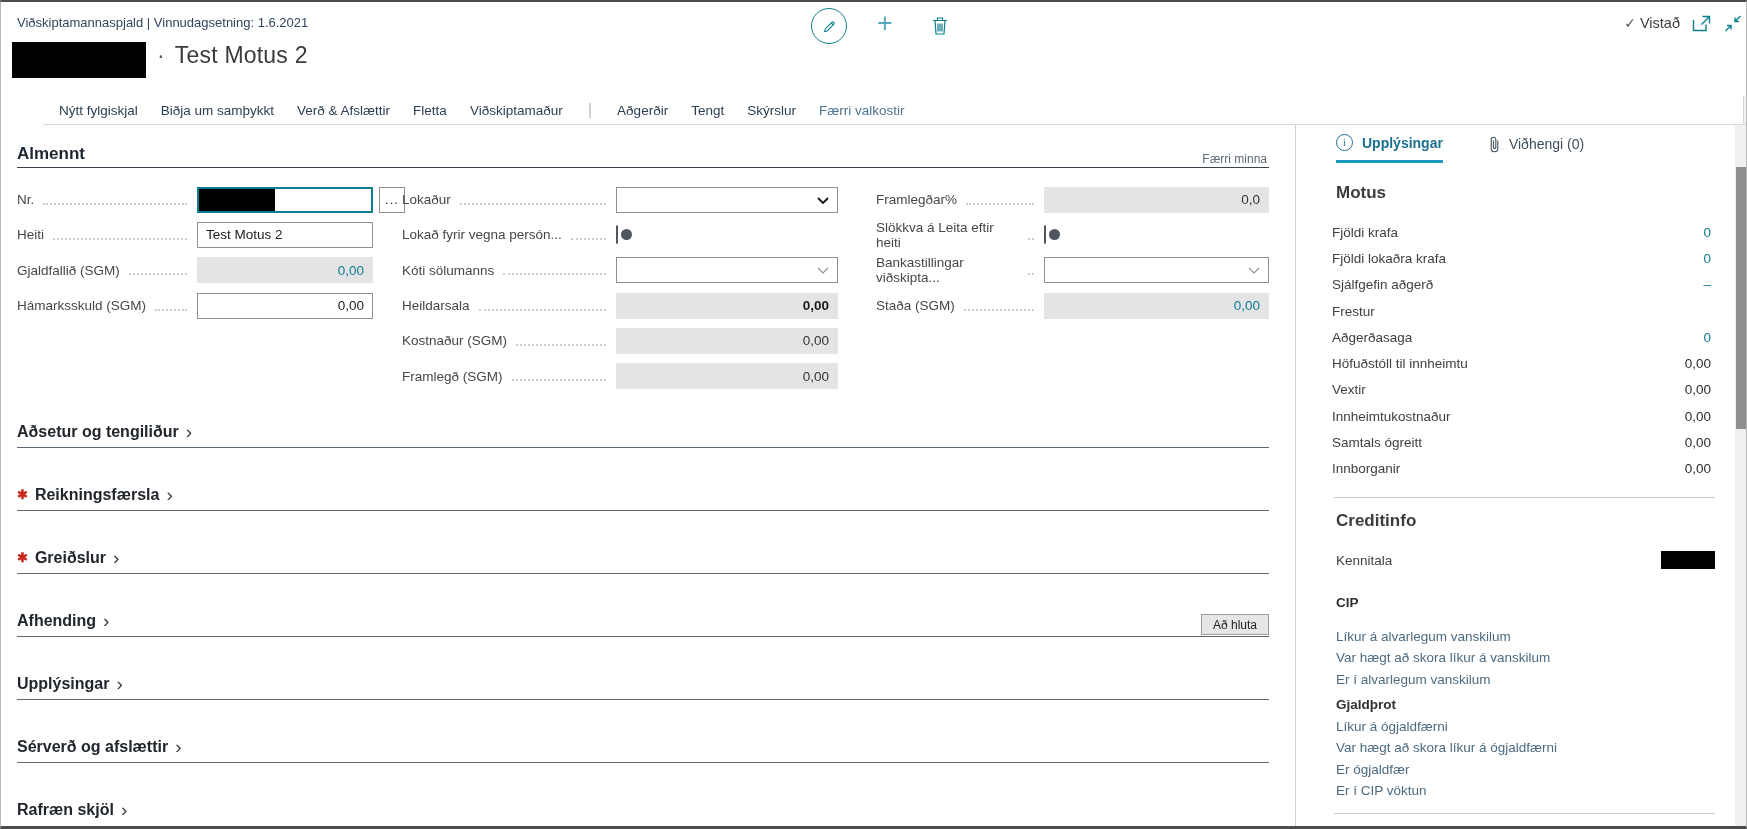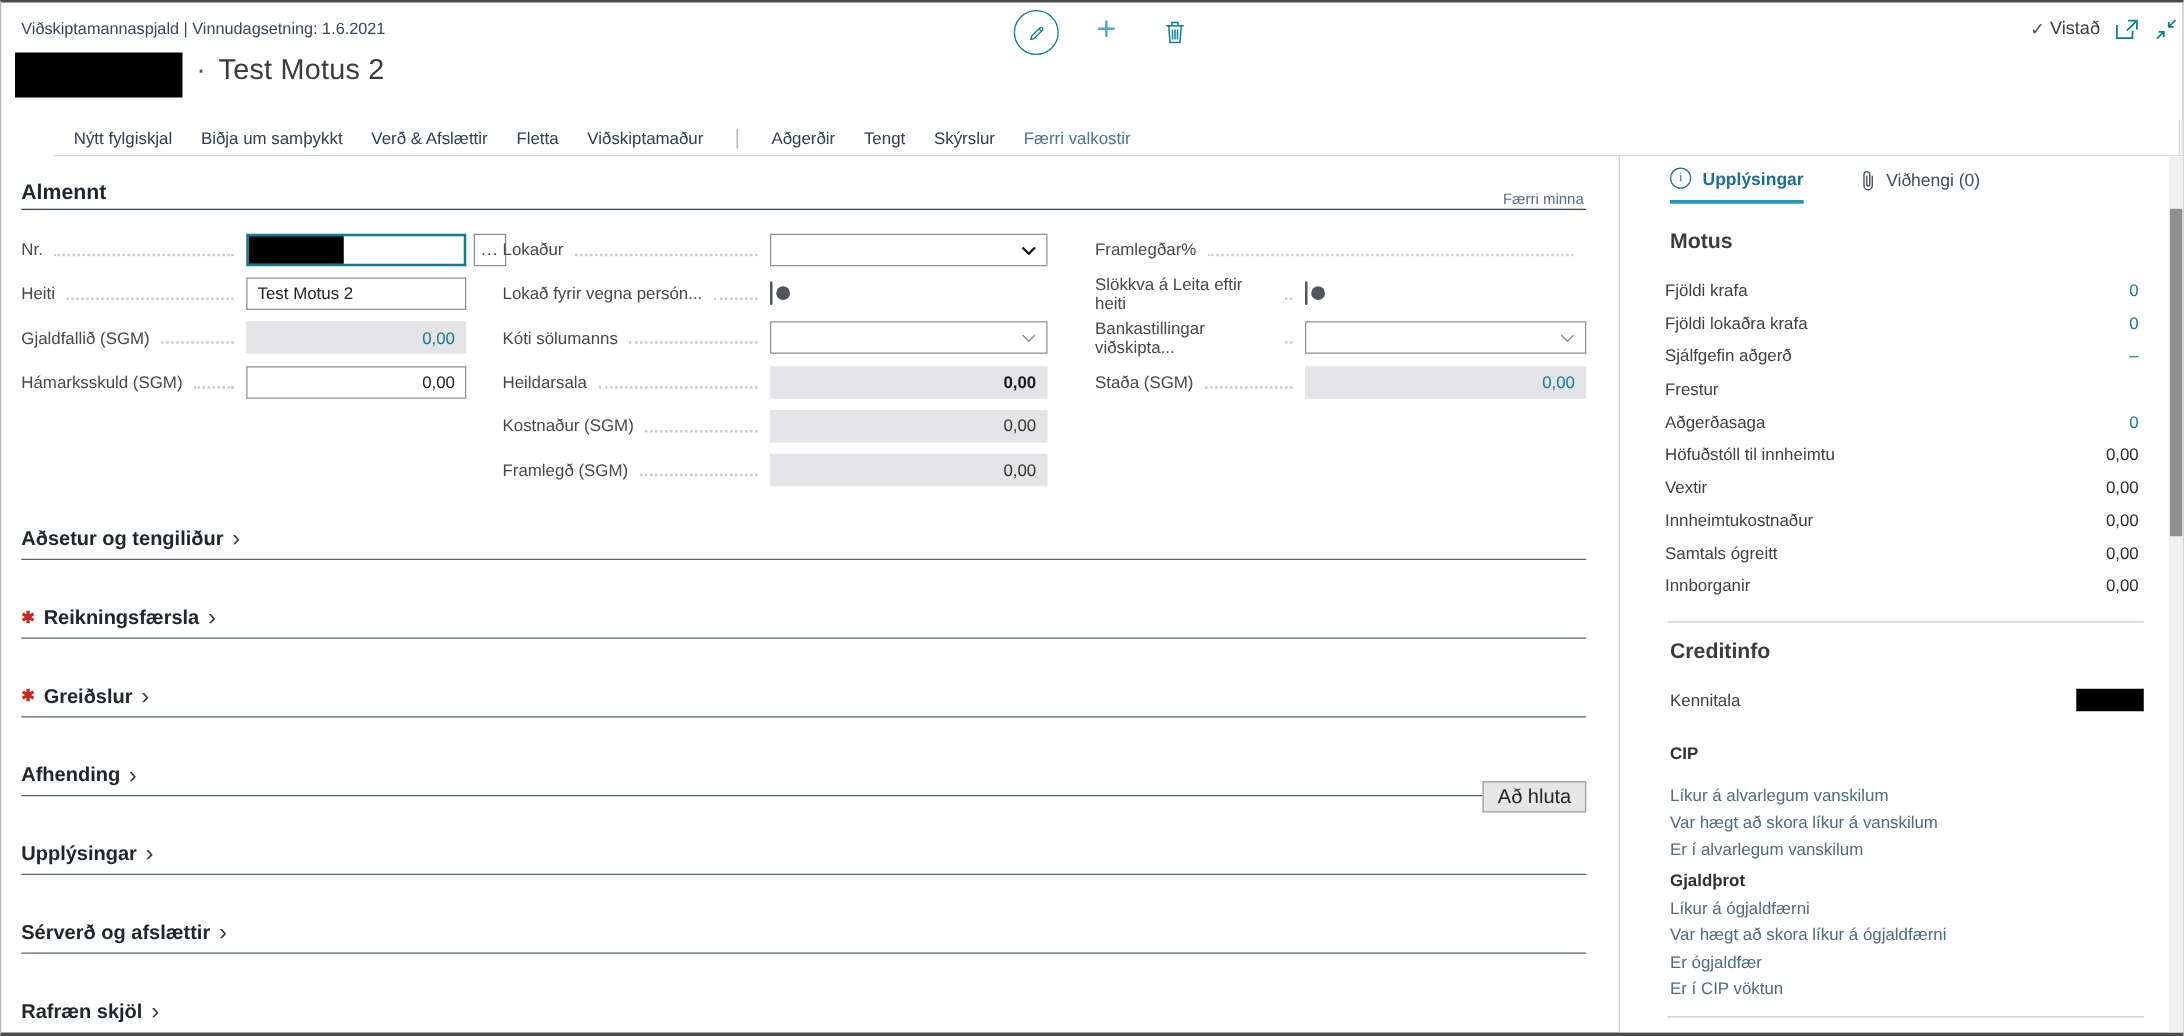--- a/index.html
+++ b/index.html
@@ -57,21 +57,21 @@
   .redact-nr{position:absolute;left:2px;top:2px;width:76px;height:22px;}
   .ellipsis-btn{position:absolute;left:182px;top:0;width:26px;height:26px;border:1px solid #8f8f8f;background:#fff;display:flex;align-items:center;justify-content:center;font-size:13px;letter-spacing:1px;color:#333;box-sizing:border-box;}
   .toggle{width:40px;height:19px;border:1px solid #50565e;border-radius:10px;position:relative;background:#fff;box-sizing:border-box;}
   .toggle .knob{position:absolute;left:4px;top:3px;width:11px;height:11px;border-radius:50%;background:#50565e;}
   
   .fast-section{position:absolute;left:16px;width:1252px;height:27px;border-bottom:1px solid #5b6773;}
   .fast-section.noline{border-bottom:none;}
   .fast-title{font-size:16px;font-weight:700;color:#20262c;display:inline-flex;align-items:baseline;}
   .req{color:#c8281e;font-size:13px;margin-right:7px;position:relative;top:-1px;}
   .chevR{font-size:19px;font-weight:400;color:#3c3c3c;margin-left:7px;position:relative;top:1px;}
-  .section-badge{position:absolute;right:0;top:16px;background:#e6e6e6;border:1px solid #9d9d9d;color:#252525;font-size:16px;padding:2.5px 11px;}
+  .section-badge{position:absolute;right:0;top:5px;background:#e6e6e6;border:1px solid #9d9d9d;color:#252525;font-size:12px;padding:2.5px 11px;}
   
   .factbox{position:absolute;left:1294px;top:123px;width:451px;height:701px;border-left:1px solid #d0d0d0;background:#fff;}
   .fb-tabs{position:absolute;left:40px;top:9px;display:flex;gap:46px;font-size:14px;}
   .fb-tab{display:flex;align-items:center;gap:9px;color:#3f4e5c;padding-bottom:9px;}
   .fb-tab.active{color:#1b6f8f;font-weight:700;border-bottom:3px solid #1b9cbe;}
   .fb-icirc{width:15px;height:15px;border:1.4px solid #1b6f8f;border-radius:50%;font-size:10px;display:flex;align-items:center;justify-content:center;font-family:"Liberation Serif",serif;font-weight:400;}
   .fb-heading{position:absolute;left:40px;font-size:17px;font-weight:700;color:#3c3c3c;text-align:right;}
   .fb-rows{position:absolute;left:36px;top:94px;width:379px;}
   .fb-row{height:26.3px;display:flex;justify-content:space-between;align-items:center;font-size:13.5px;color:#3f3f3f;}
   .fb-row .val{color:#2c2c2c;}
@@ -268,20 +268,25 @@
         </span>
     </div>
   </div>
 
   <div class="fcol c3">
     <div class="frow">
       <span class="flabel">
           <span>Framlegðar%</span>
           <span class="dots"></span>
         </span>
+      <span class="ffield">
+          <span class="readonly">
+            <span>0,0</span>
+          </span>
+        </span>
     </div>
     <div class="frow">
       <span class="flabel">
           <span>Slökkva á Leita eftir heiti</span>
           <span class="dots"></span>
         </span>
       <span class="ffield"><span class="toggle"><span class="knob"></span></span></span>
     </div>
     <div class="frow">
       <span class="flabel">

